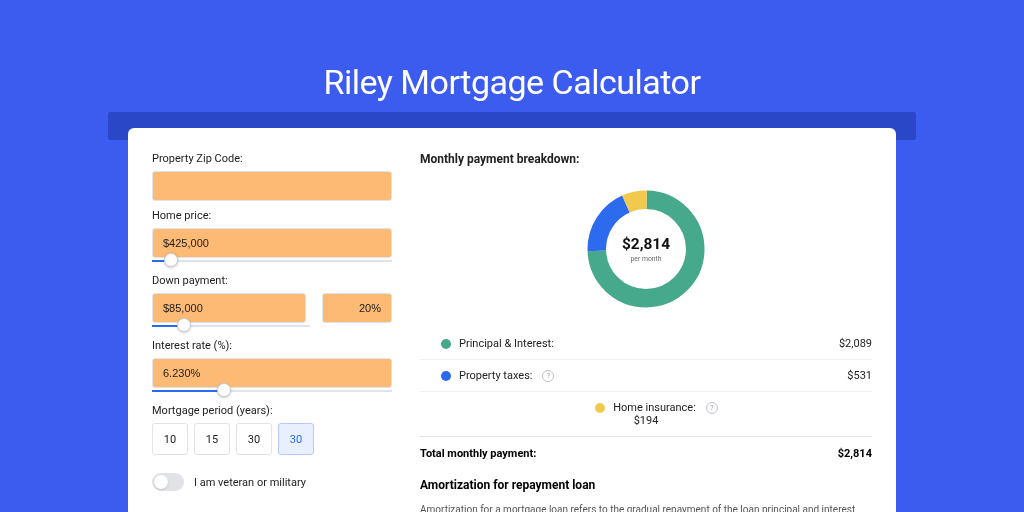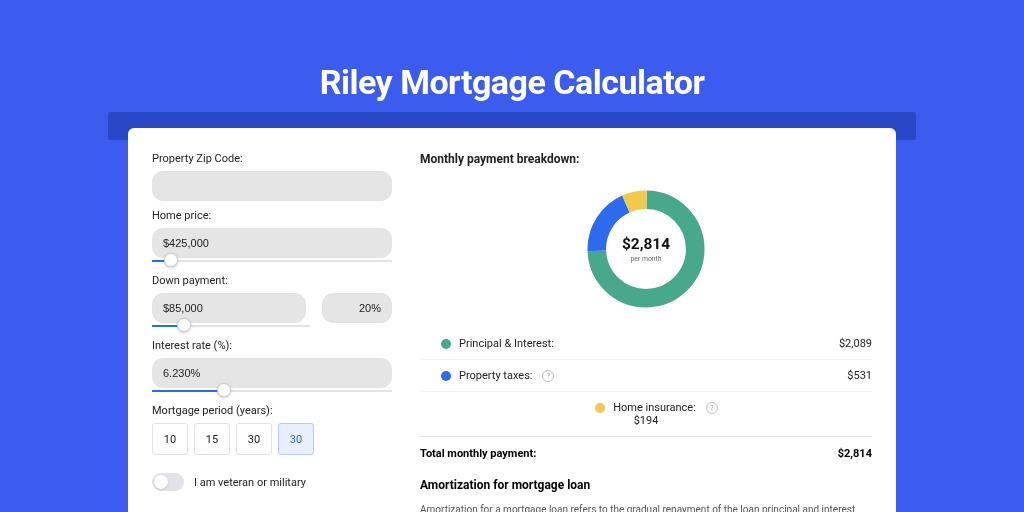--- a/index.html
+++ b/index.html
@@ -3,21 +3,21 @@
 <meta charset="utf-8">
 <style>
   * { box-sizing: border-box; margin: 0; padding: 0; }
   html, body { width: 1024px; height: 512px; overflow: hidden; font-family: -apple-system, BlinkMacSystemFont, "Segoe UI", Roboto, Arial, sans-serif; }
   body { background: #3c5cf0; }
   .stage { width: 1024px; height: 512px; position: relative; }
   .title {
     text-align: center;
     color: #fff;
     font-size: 34px;
-    font-weight: 700;
+    font-weight: 400;
     padding-top: 62px;
     letter-spacing: -0.5px;
   }
   .blue-band {
     position: absolute;
     left: 108px;
     right: 108px;
     top: 112px;
     height: 28px;
     background: #2947c7;
@@ -36,22 +36,22 @@
     gap: 28px;
   }
   .left-col { width: 240px; flex: none; }
   .right-col { flex: 1; }
   .form-group { margin-bottom: 8px; }
   .label { font-size: 11px; color: #222; margin-bottom: 6px; display: block; }
   .input {
     width: 100%;
     height: 30px;
     border: 1px solid #e1e3e8;
-    border-radius: 11px;
-    background: #e5e5e5;
+    border-radius: 3px;
+    background: #fdba74;
     padding: 0 10px;
     font-size: 11px;
     color: #222;
   }
   .slider-track {
     position: relative;
     height: 10px;
     margin-top: -2px;
   }
   .slider-line {
@@ -259,19 +259,19 @@
             </div>
             <span>$194</span>
           </div>
         </div>
 
     <div class="total-row">
       <span>Total monthly payment:</span>
       <span>$2,814</span>
     </div>
 
-    <div class="amort-title">Amortization for mortgage loan</div>
+    <div class="amort-title">Amortization for repayment loan</div>
     <div class="amort-text">Amortization for a mortgage loan refers to the gradual repayment of the loan principal and interest over a specified</div>
 
   </div>
 
 </div>
 </div>
 
 </body></html>

